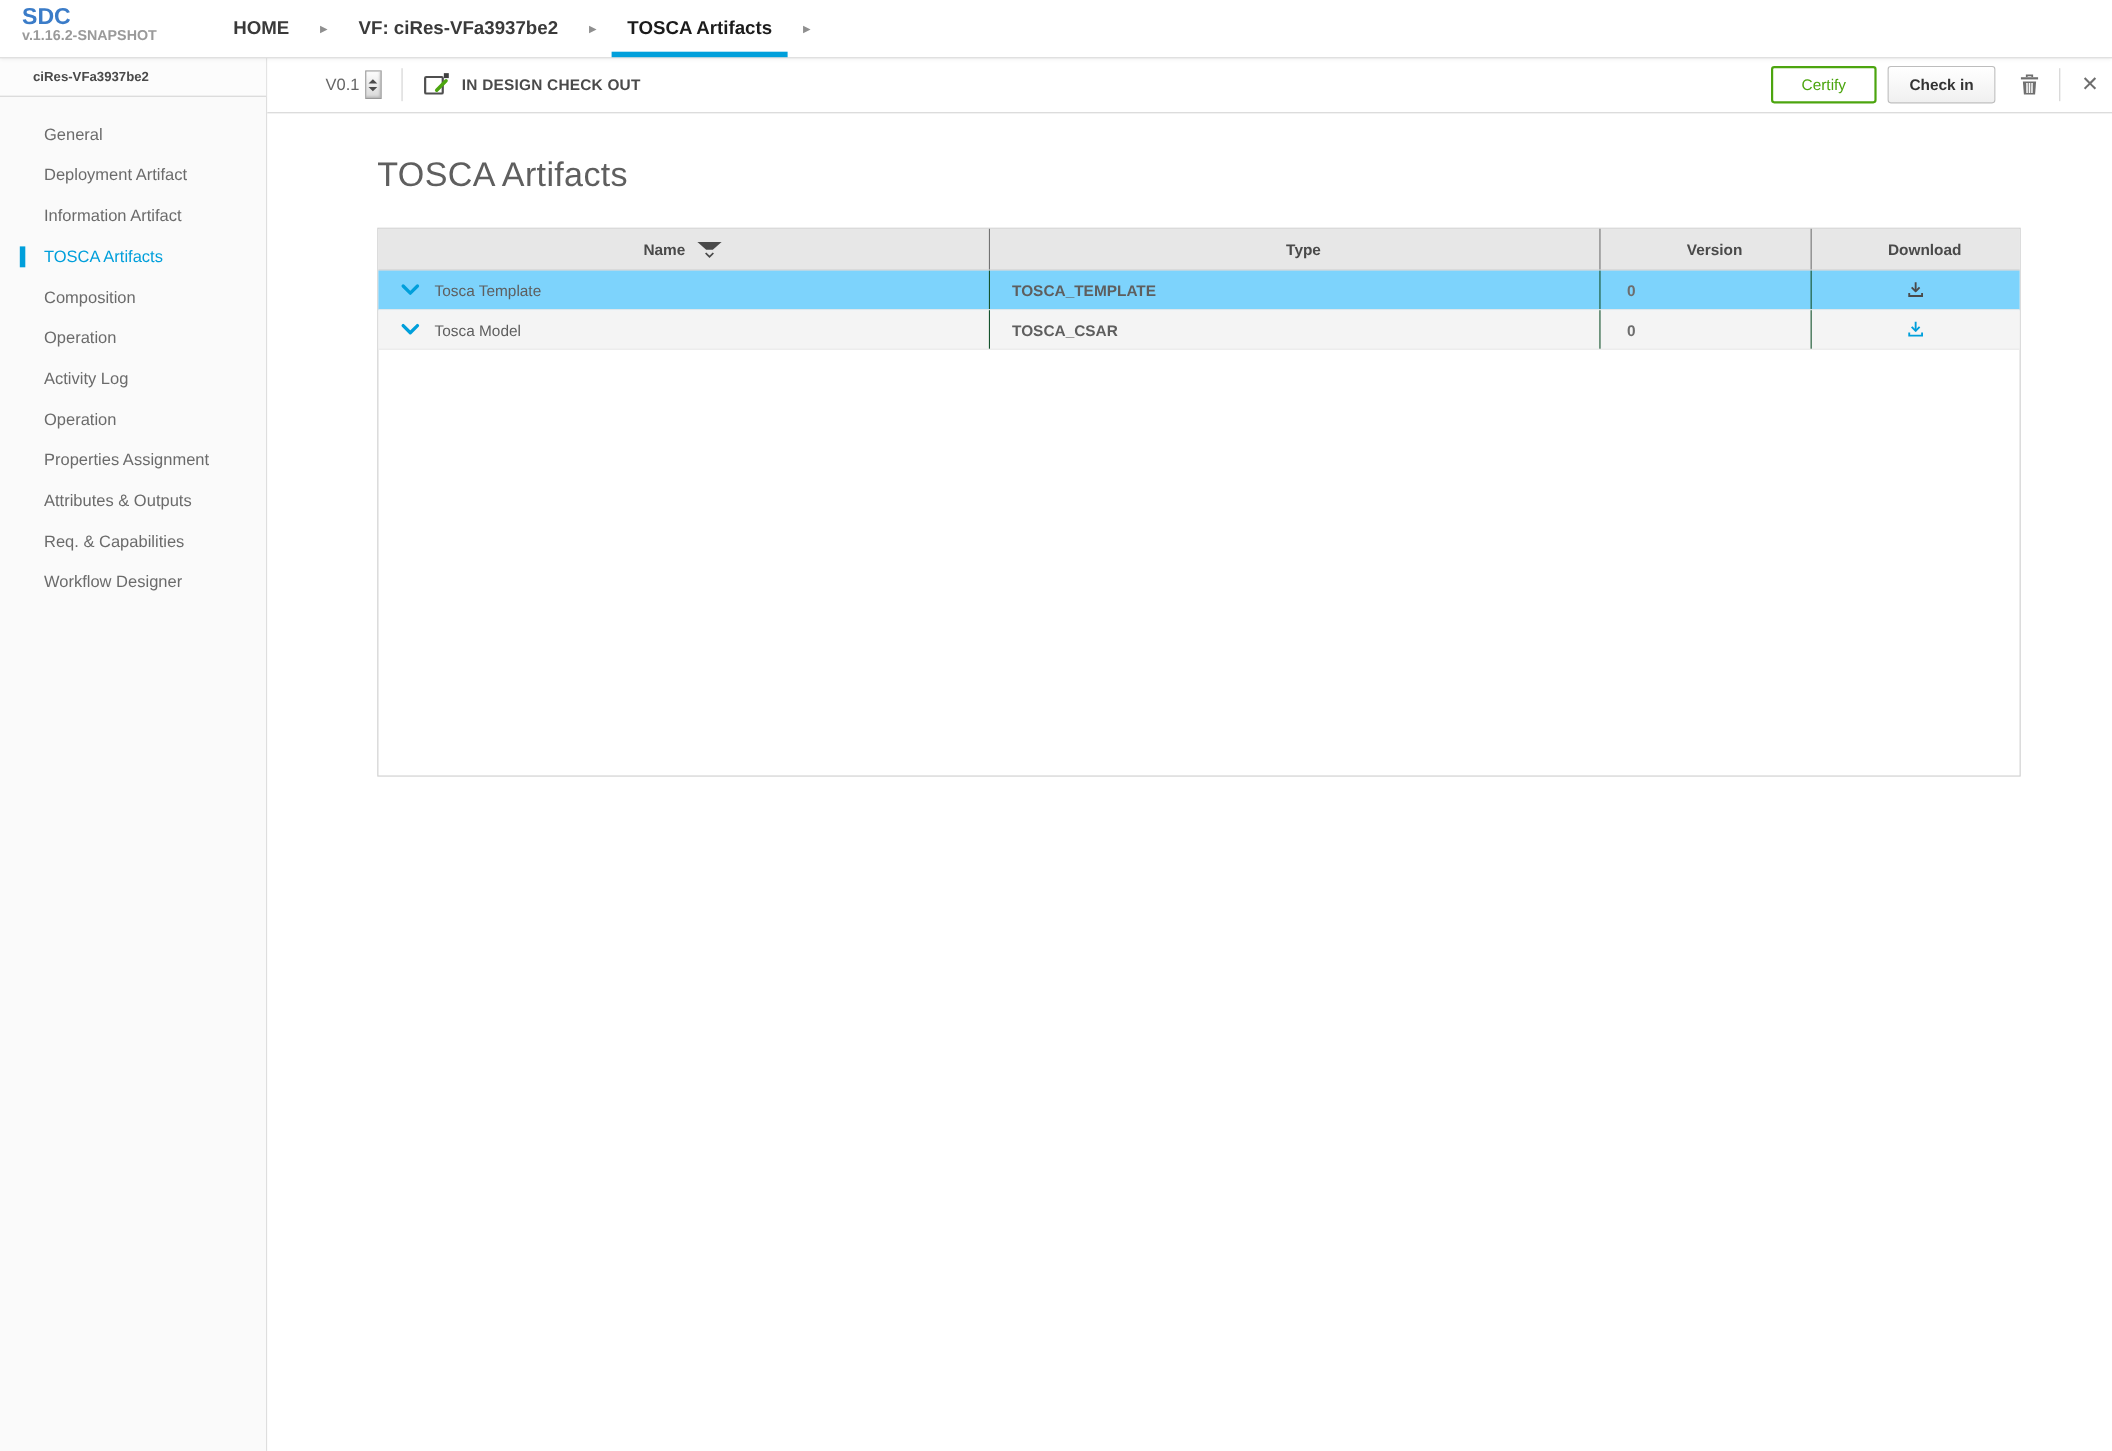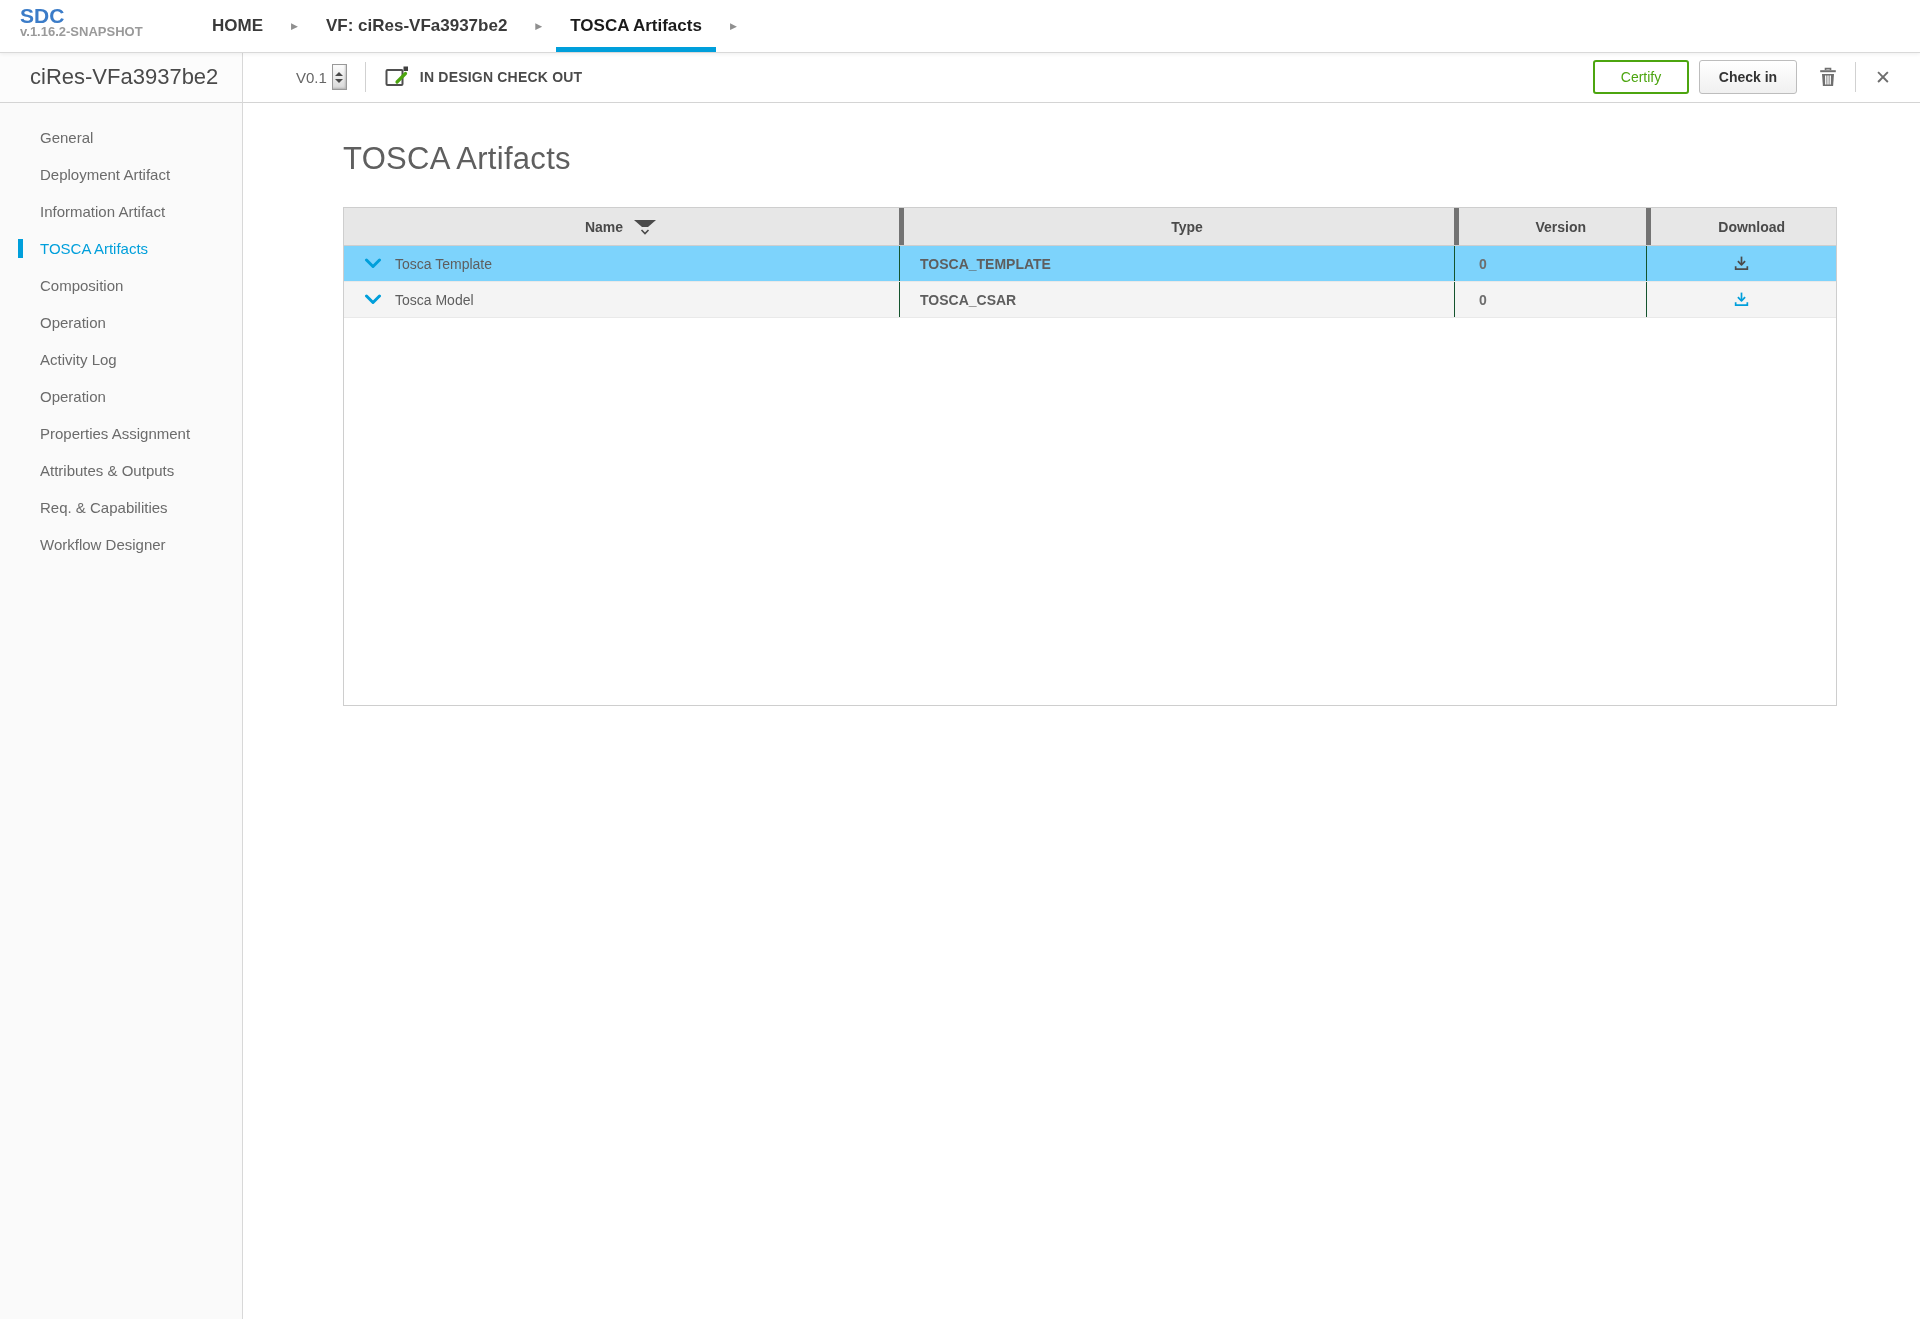--- a/index.html
+++ b/index.html
@@ -30,34 +30,34 @@
   .tab.active{font-weight:700;color:#1b1b1b;}
   .tab.active::after{content:"";position:absolute;left:0;right:0;bottom:0;height:5px;background:var(--accent);}
   .tab-arrow{display:flex;align-items:center;margin:0 14px;font-size:9px;color:#8f8f8f;}
 
   
   .sidebar{
     position:absolute;top:52px;left:0;width:243px;height:1267px;
     background:#fafafa;border-right:1px solid #d8d8d8;
   }
   .sidebar-head{
-    height:51px;border-bottom:1px solid #d4d4d4;display:flex;align-items:center;
-    padding-left:30px;font-size:22px;font-weight:400;color:#4a4a4a;background:#fcfcfc;
+    height:36px;border-bottom:1px solid #d4d4d4;display:flex;align-items:center;
+    padding-left:30px;font-size:12px;font-weight:700;color:#4a4a4a;background:#fcfcfc;
   }
   .side-items{padding-top:16px;}
   .side-item{position:relative;height:37px;display:flex;align-items:center;
              padding-left:40px;font-size:15px;color:#6b6b6b;cursor:pointer;white-space:nowrap;}
   .side-item.active{color:var(--accent);}
   .side-item.active::before{content:"";position:absolute;left:18px;top:9px;width:5px;height:19px;background:var(--accent);}
 
   
   .toolbar{
     position:absolute;top:52px;left:243px;width:1677px;height:51px;background:#fff;
     border-bottom:1px solid #d4d4d4;display:flex;align-items:center;
-    padding:0 22px 0 53px;z-index:10;
+    padding:0 5px 0 53px;z-index:10;
   }
   .version-control{display:flex;align-items:center;cursor:pointer;}
   .version-label{font-size:15px;color:#666;margin-right:5px;}
   .version-spinner{
     width:15px;height:26px;border:1px solid #999;cursor:pointer;
     background:linear-gradient(#fdfdfd,#d9d9d9);
     display:flex;flex-direction:column;align-items:center;justify-content:center;gap:3px;
     box-shadow:inset -1px -1px 2px rgba(0,0,0,.18);
   }
   .spin-up{width:0;height:0;border-left:4px solid transparent;border-right:4px solid transparent;border-bottom:4px solid #4a4a4a;}
@@ -72,21 +72,21 @@
   .icon-btn{display:flex;align-items:center;justify-content:center;width:30px;height:30px;cursor:pointer;flex:none;}
   .close-glyph{font-size:19px;color:#6e6e6e;line-height:1;}
   .vdiv.slim{margin:0 12px;}
 
   
   .main{position:absolute;top:103px;left:243px;width:1677px;height:1216px;background:#fff;}
   .page-title{margin:38px 0 0 100px;font-size:31px;font-weight:300;color:#5f5f5f;letter-spacing:.3px;}
   .table{margin:30px 0 0 100px;width:1494px;height:499px;border:1px solid #cecece;background:#fff;}
   .thead{display:flex;height:38px;background:#e7e7e7;border-bottom:1px solid #cecece;}
   .th{display:flex;align-items:center;justify-content:center;font-size:14px;font-weight:700;color:#4a4a4a;}
-  .th + .th{border-left:5px solid #737373;padding-left:16px;}
+  .th + .th{border-left:1px solid #737373;padding-left:16px;}
   .col-name{width:37.2%;}
   .col-type{width:37.2%;}
   .col-version{width:12.9%;text-align:center;}
   .col-download{width:12.7%;}
   .th.col-name{gap:9px;cursor:pointer;}
   .sort-icon{margin-top:2px;}
   .trow{display:flex;height:36px;border-bottom:1px solid #e9e9e9;background:#7dd3fc;}
   .tbody .trow:nth-of-type(even){background:#f4f4f4;}
   .td{display:flex;align-items:center;font-size:14px;color:#5e5e5e;}
   .td + .td{border-left:1px solid #14532d;font-weight:bold;}

